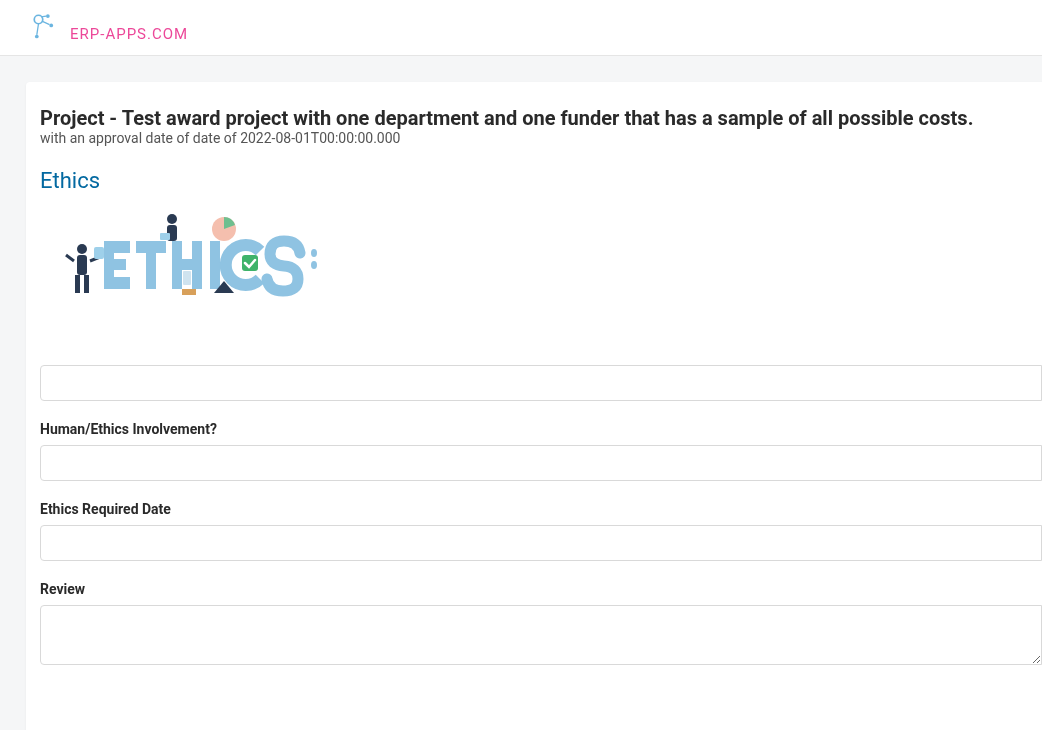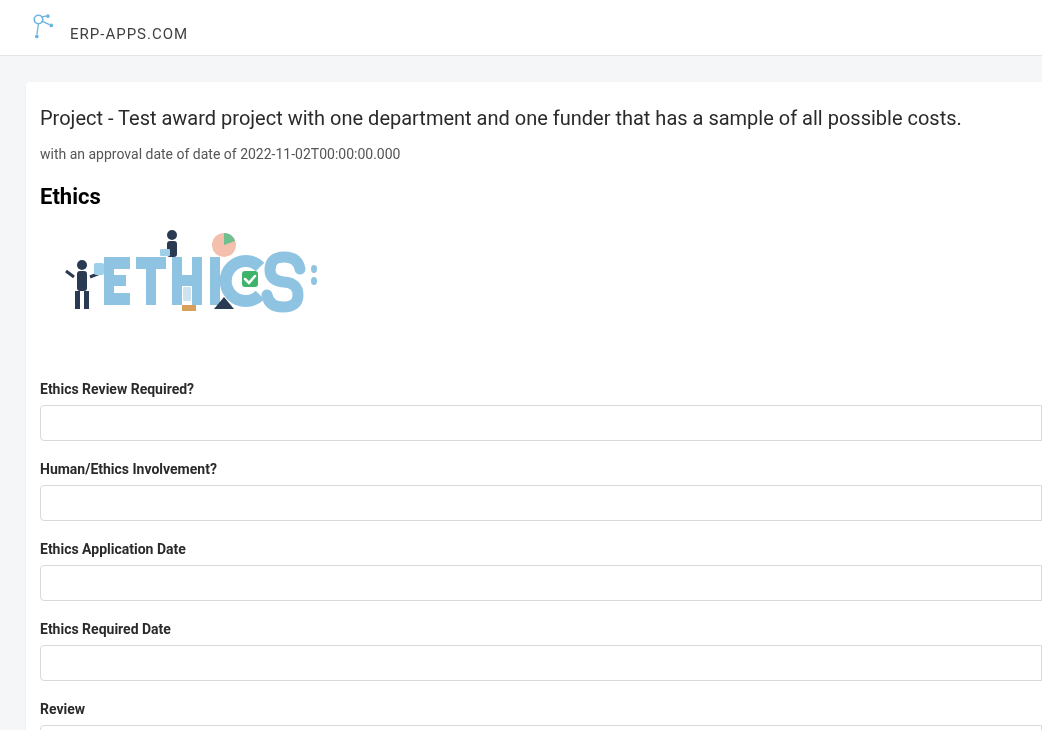--- a/index.html
+++ b/index.html
@@ -23,51 +23,51 @@
     .logo {
       display: flex;
       align-items: center;
       gap: 6px;
     }
     .logo-icon {
       width: 34px;
       height: 34px;
     }
     .logo-text {
-      color: #404040;
+      color: #ec4899;
       font-size: 15px;
       letter-spacing: 1px;
       font-weight: 400;
       margin-top: 12px;
     }
     .content-wrap {
       padding: 26px 0 0 26px;
     }
     .card {
       background: #fff;
       border-radius: 4px 0 0 0;
       padding: 24px 0 40px 14px;
       min-height: 700px;
       box-shadow: 0 1px 3px rgba(0,0,0,0.05);
     }
     .page-title {
       font-size: 20px;
-      font-weight: 400;
+      font-weight: 700;
       color: #2a2a2a;
-      margin-bottom: 16px;
+      margin-bottom: 0;
     }
     .page-subtitle {
       font-size: 14px;
       color: #555;
       margin-bottom: 22px;
     }
     .section-heading {
       font-size: 22px;
-      font-weight: 700;
-      color: #000000;
+      font-weight: 400;
+      color: #0369a1;
       margin-bottom: 18px;
     }
     .hero-graphic {
       margin: 10px 0 50px 24px;
     }
     .form-group {
       margin-bottom: 20px;
     }
     .form-label {
       display: block;
@@ -112,21 +112,21 @@
         <line x1="10" y1="15" x2="8" y2="28" stroke="#6bb5e0" stroke-width="1.5"></line>
       </svg>
     </span>
     <span class="logo-text">ERP-APPS.COM</span>
   </div>
 </div>
 
 <div class="content-wrap">
   <div class="card">
     <h1 class="page-title">Project - Test award project with one department and one funder that has a sample of all possible costs.</h1>
-    <p class="page-subtitle">with an approval date of date of 2022-11-02T00:00:00.000</p>
+    <p class="page-subtitle">with an approval date of date of 2022-08-01T00:00:00.000</p>
     <h2 class="section-heading">Ethics</h2>
 
     <div class="hero-graphic">
       <svg width="290" height="100" viewBox="0 0 290 100">
 
         <circle cx="18" cy="38" r="5" fill="#2a3a52"></circle>
         <rect x="13" y="44" width="10" height="20" rx="3" fill="#2a3a52"></rect>
         <rect x="11" y="64" width="5" height="18" fill="#2a3a52"></rect>
         <rect x="20" y="64" width="5" height="18" fill="#2a3a52"></rect>
         <line x1="10" y1="50" x2="2" y2="44" stroke="#2a3a52" stroke-width="3"></line>
@@ -166,33 +166,28 @@
         <path d="M181 52 l4 4 l6 -7" stroke="#fff" stroke-width="2.5" fill="none" stroke-linecap="round"></path>
 
         <rect x="118" y="78" width="14" height="6" fill="#d8a05a"></rect>
         <path d="M150 82 l10 -12 l10 12 Z" fill="#2a3a52"></path>
         <ellipse cx="250" cy="42" rx="3" ry="4" fill="#8fc3e2"></ellipse>
         <ellipse cx="250" cy="54" rx="3" ry="4" fill="#8fc3e2"></ellipse>
       </svg>
     </div>
 
     <div class="form-group">
-      <label class="form-label">Ethics Review Required?</label>
       <input class="form-input" type="text" value="" style="">
     </div>
 
     <div class="form-group">
       <label class="form-label">Human/Ethics Involvement?</label>
       <input class="form-input" type="text" value="" style="">
     </div>
 
-    <div class="form-group">
-      <label class="form-label">Ethics Application Date</label>
-      <input class="form-input" type="text" value="" style="">
-    </div>
 
     <div class="form-group">
       <label class="form-label">Ethics Required Date</label>
       <input class="form-input" type="text" value="" style="">
     </div>
 
     <div class="form-group">
       <label class="form-label">Review</label>
       <textarea class="form-textarea" style=""></textarea>
     </div>

